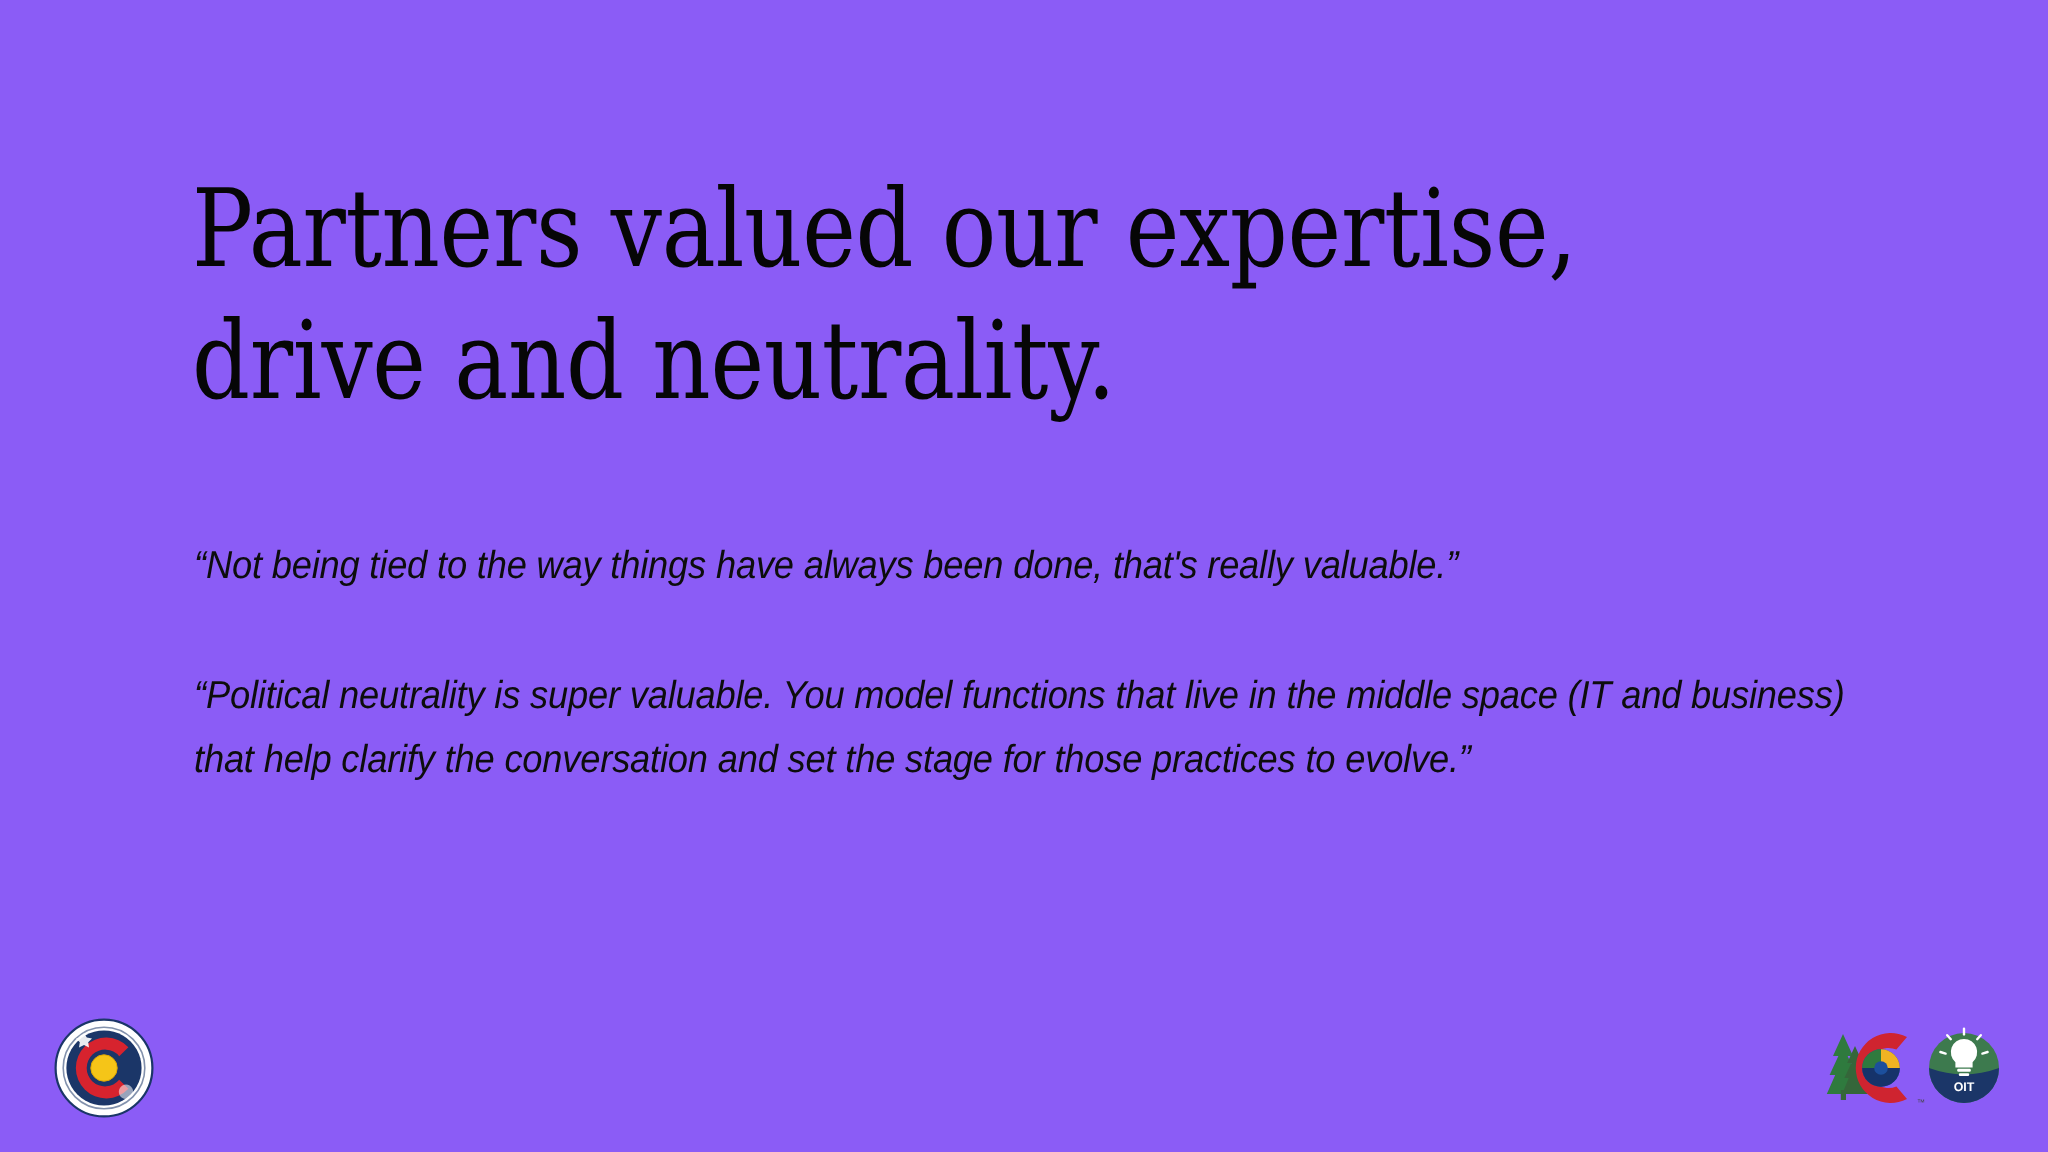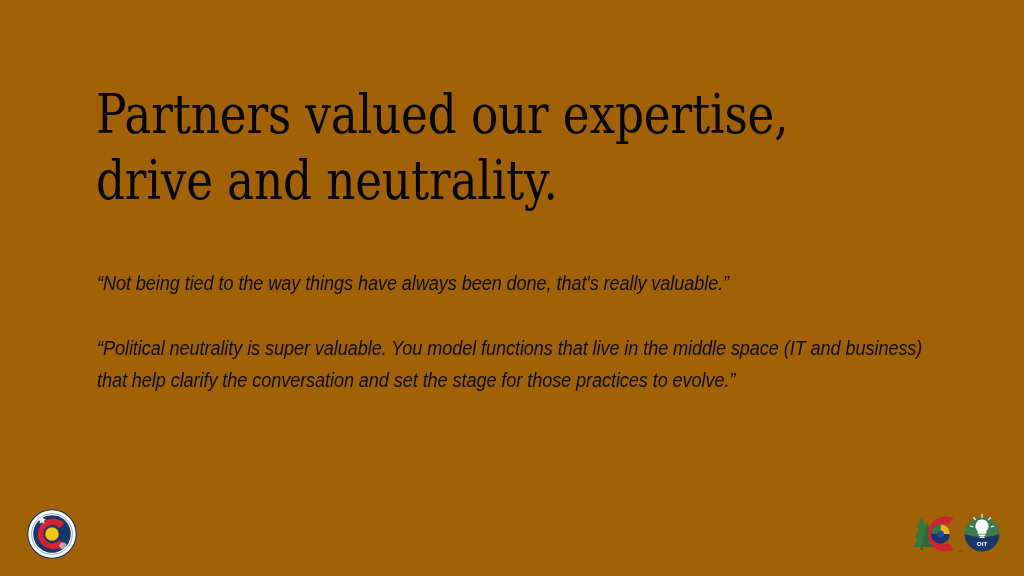--- a/index.html
+++ b/index.html
@@ -11,21 +11,21 @@
     height: 576px;
     background: #ffffff;
     font-family: "Liberation Sans", sans-serif;
     overflow: hidden;
     position: relative;
   }
 
   .slide {
     position: absolute;
     inset: 0;
-    background: #a16207;
+    background: #8b5cf6;
   }
 
   
   .title {
     position: absolute;
     left: 96px;
     top: 82px;
     width: 850px;
     font-family: "DejaVu Serif", "Liberation Serif", serif;
     font-size: 54px;

